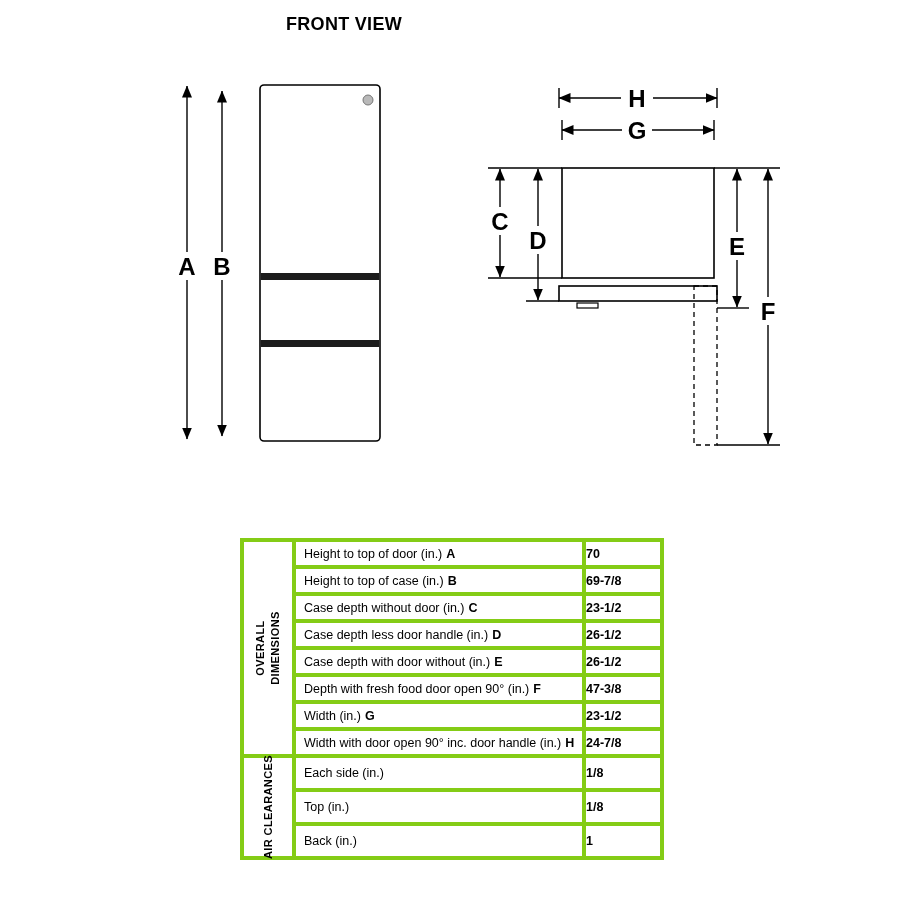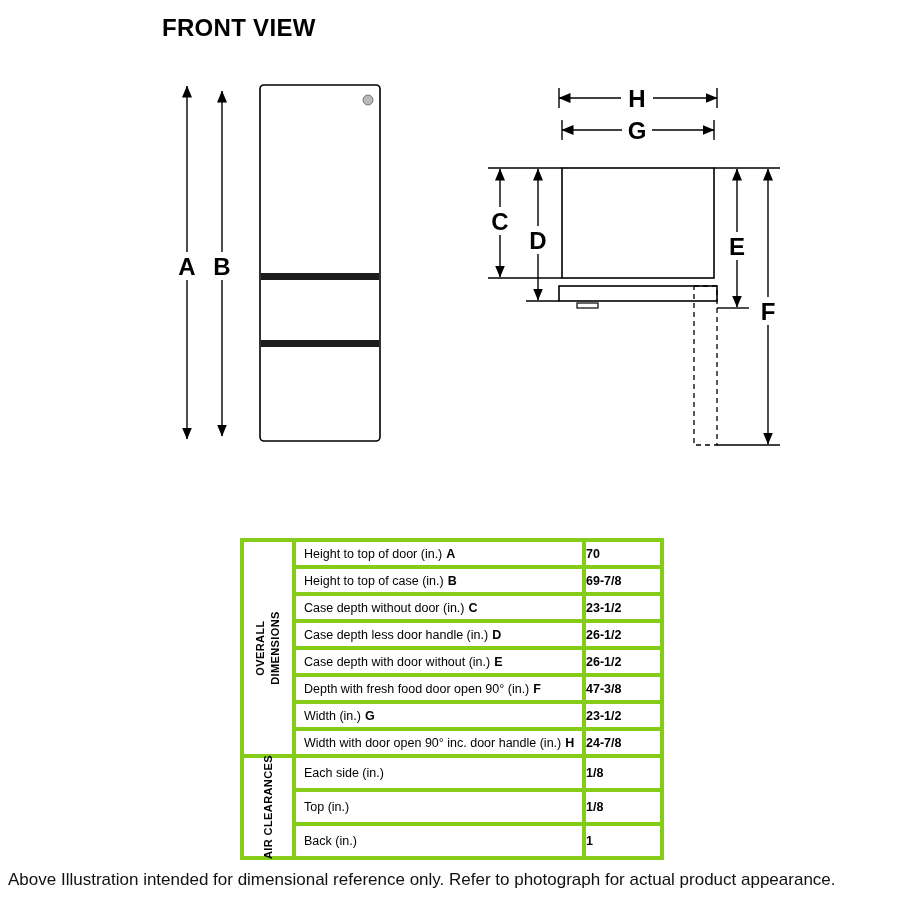--- a/index.html
+++ b/index.html
@@ -1,20 +1,20 @@
 <!DOCTYPE html>
 <html><head>
 <meta charset="utf-8">
 <style>
   * { margin:0; padding:0; box-sizing:border-box; }
   html,body { background:#fff; }
   body { font-family:"Liberation Sans", sans-serif; color:#000; }
   .stage { position:relative; width:900px; height:900px; background:#fff; overflow:hidden; margin:0 auto; }
 
-  .view-title { position:absolute; width:240px; text-align:left; font-weight:bold; font-size:24px; letter-spacing:.3px; }
+  .view-title { position:absolute; width:240px; text-align:right; font-weight:bold; font-size:18px; letter-spacing:.3px; }
   .view-title.front { left:162px; top:14px; }
   .view-title.topv  { left:522px; top:17px; }
 
   svg.diagram { position:absolute; left:0; top:0; }
   .dim-text { font-family:"Liberation Sans", sans-serif; font-weight:bold; font-size:24px;
               fill:#000; stroke:none; text-anchor:middle; dominant-baseline:central; }
 
   table.dims { position:absolute; left:240px; top:538px; border-collapse:collapse;
                table-layout:fixed; border:2px solid #000; background:#fff; }
   .dims td { border:4px solid #84cc16; font-size:12.5px; vertical-align:middle; }
@@ -159,14 +159,13 @@
         <td class="lbl"><span>Top (in.)</span></td>
         <td class="val">1/8</td>
       </tr>
       <tr class="tall">
         <td class="lbl"><span>Back (in.)</span></td>
         <td class="val">1</td>
       </tr>
     </tbody>
   </table>
 
-  <div class="footer-note">Above Illustration intended for dimensional reference only. Refer to photograph for actual product appearance.</div>
 </div>
 
 </body></html>

